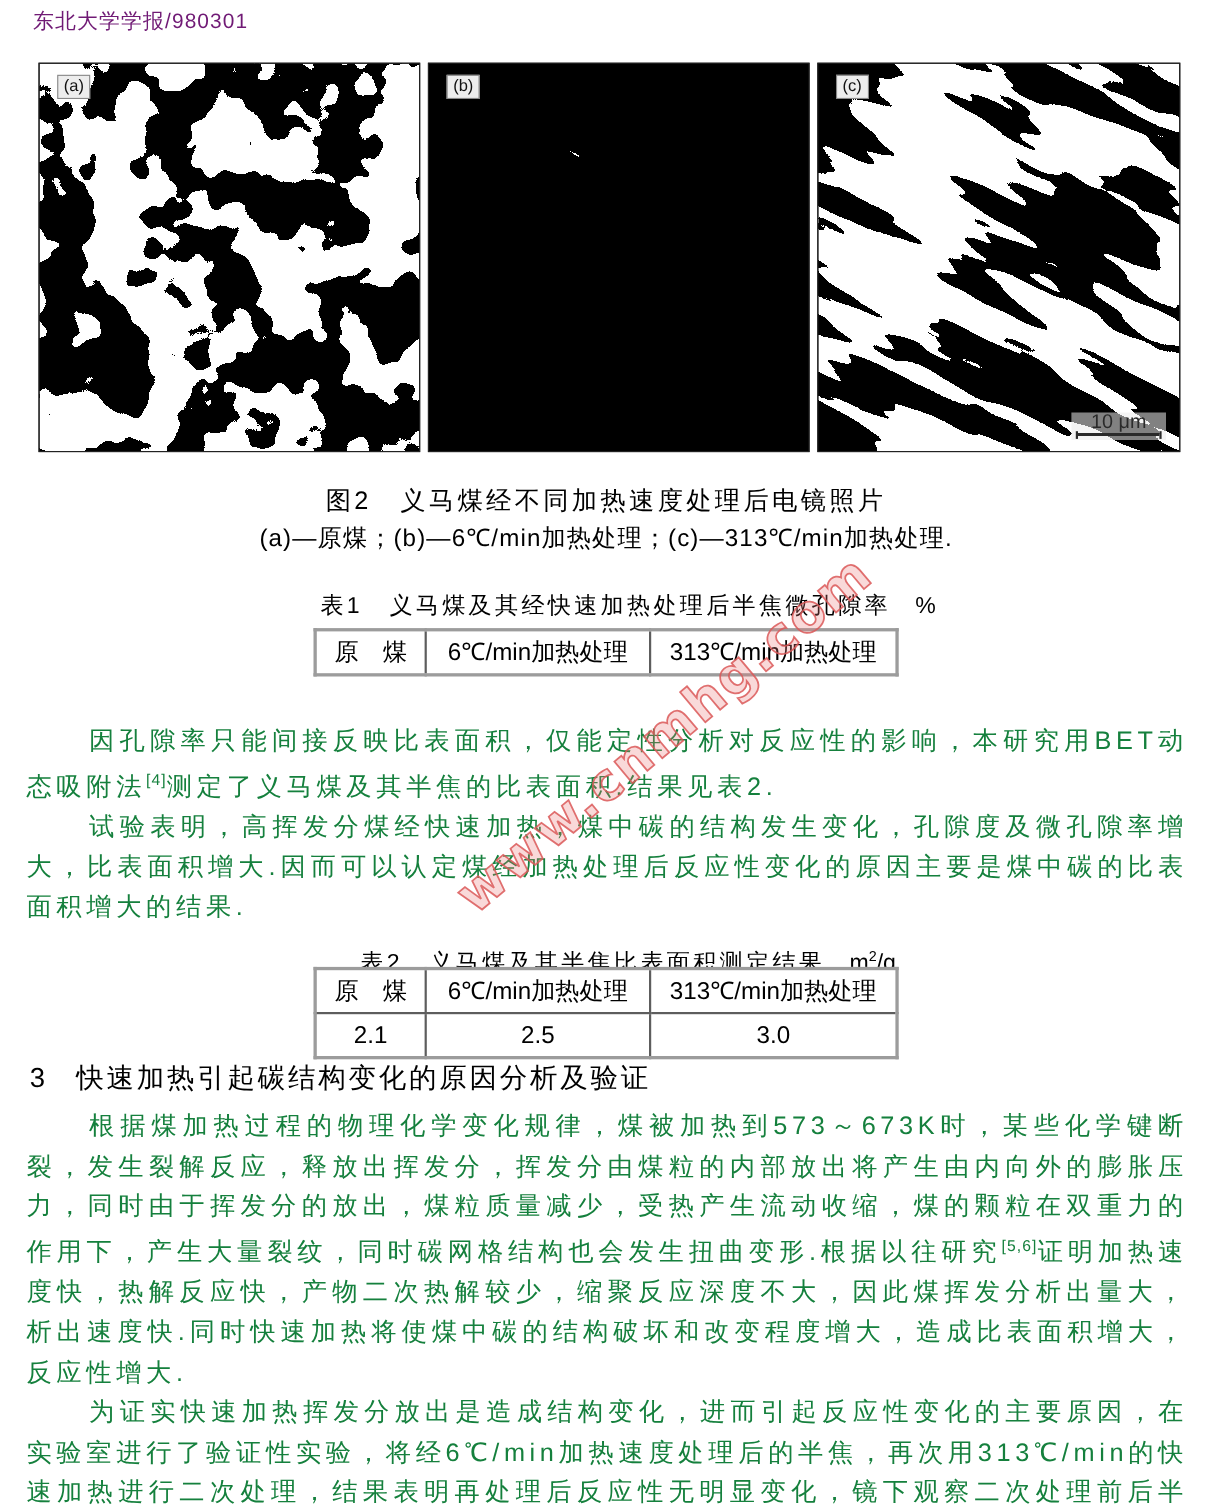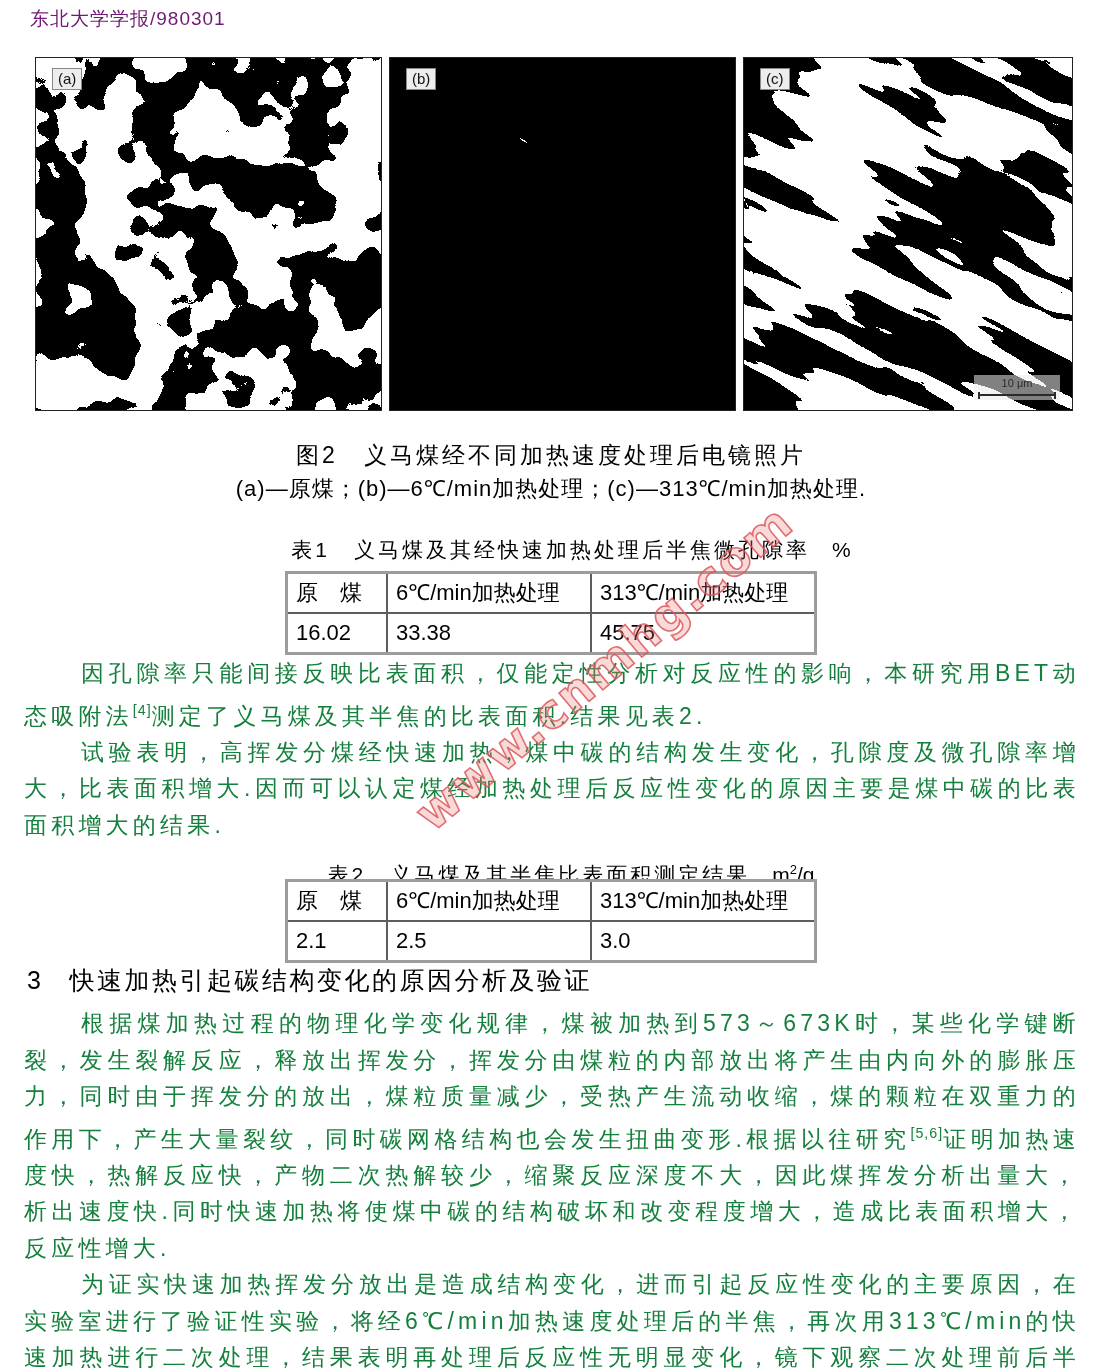--- a/index.html
+++ b/index.html
@@ -29,42 +29,42 @@
   .panel-label {
     position:absolute; top:10px; left:16px;
     background:#ededed; color:#111; border:1px solid #888;
     font-size:15px; line-height:20px; padding:0 5px;
   }
   .scalebar {
     position:absolute; right:12px; bottom:10px;
     text-align:center; color:#2a2a2a;
     background:rgba(235,235,235,0.55); padding:1px 4px;
   }
-  .scalebar-text { font-size:11px; line-height:15px; }
+  .scalebar-text { font-size:18px; line-height:15px; }
   .scalebar-line {
     width:74px; height:7px; margin-top:1px;
     border-left:2px solid #2a2a2a; border-right:2px solid #2a2a2a;
     background:linear-gradient(to bottom, transparent 2px, #2a2a2a 2px, #2a2a2a 4px, transparent 4px);
   }
   
   .fig-caption { position:absolute; left:0; top:438px; width:1102px; text-align:center; }
   .cap1 { font-size:23px; letter-spacing:3px; line-height:34px; }
   .cap2 { font-size:22px; letter-spacing:1px; line-height:34px; }
   
   .tbl-title { position:absolute; left:0; width:1102px; text-align:center; font-size:21px; letter-spacing:3px;margin-left:20px; }
   .t1 { top:536px; }
   .t2 { top:861px; }
   .unit { margin-left:22px; letter-spacing:0; }
   .unit sup { font-size:0.62em; }
   .tbl-wrap { position:absolute; left:0; width:1102px; display:flex; justify-content:center; }
   .t1w { top:571px; }
   .t2w { top:879px; }
   table.datatable { border-collapse:collapse; border:3px solid #9c9c9c; background:#fff; }
   table.datatable td {
-    border:2px solid #5d5d5d; 
+    border:2px solid #5d5d5d; text-align:center;
     font-size:22px; line-height:28px; padding:5px 8px;
   }
   td.c1 { width:82px; }
   td.c2 { width:186px; }
   td.c3 { width:206px; }
   
   .bodytext {
     position:absolute; left:24px; width:1056px;
     font-size:23px; line-height:36.5px; letter-spacing:4.2px;
     text-align:justify; color:#15803d;
@@ -171,25 +171,20 @@
   <span>表1　义马煤及其经快速加热处理后半焦微孔隙率</span><span class="unit">%</span>
 </div>
 <div class="tbl-wrap t1w">
   <table class="datatable">
     <tbody>
       <tr>
         <td class="c1">原　煤</td>
         <td class="c2">6℃/min加热处理</td>
         <td class="c3">313℃/min加热处理</td>
       </tr>
-      <tr>
-        <td>16.02</td>
-        <td>33.38</td>
-        <td>45.75</td>
-      </tr>
     </tbody>
   </table>
 </div>
 
 <div class="bodytext b1">
   <p><span>因孔隙率只能间接反映比表面积，仅能定性分析对反应性的影响，本研究用BET动态吸附法</span><sup>[4]</sup><span>测定了义马煤及其半焦的比表面积.结果见表2.</span></p>
   <p>试验表明，高挥发分煤经快速加热，煤中碳的结构发生变化，孔隙度及微孔隙率增大，比表面积增大.因而可以认定煤经加热处理后反应性变化的原因主要是煤中碳的比表面积增大的结果.</p>
 </div>
 
 <div class="tbl-title t2">

